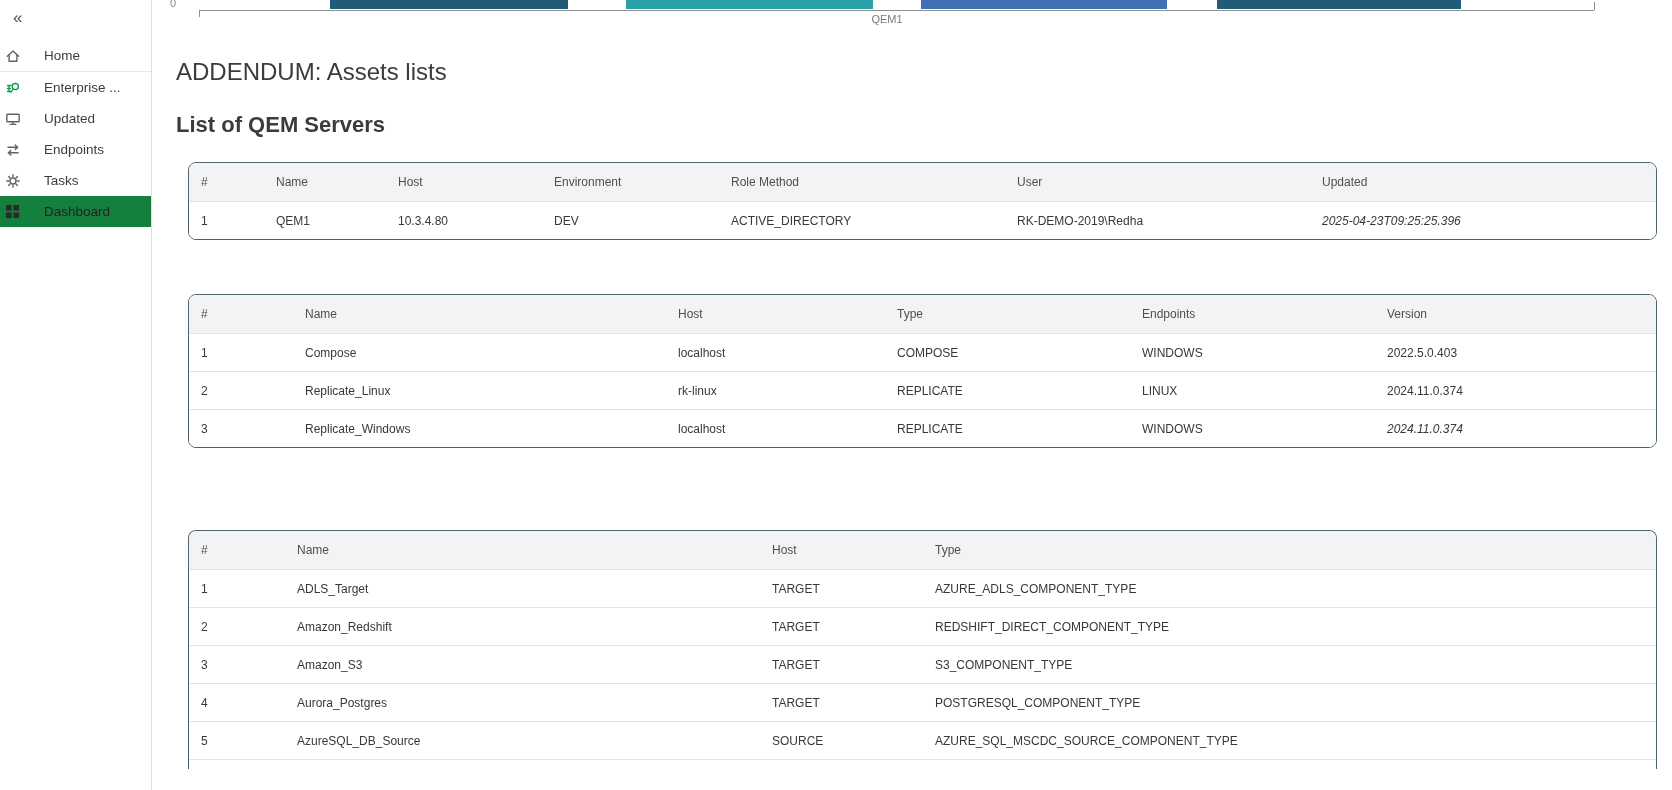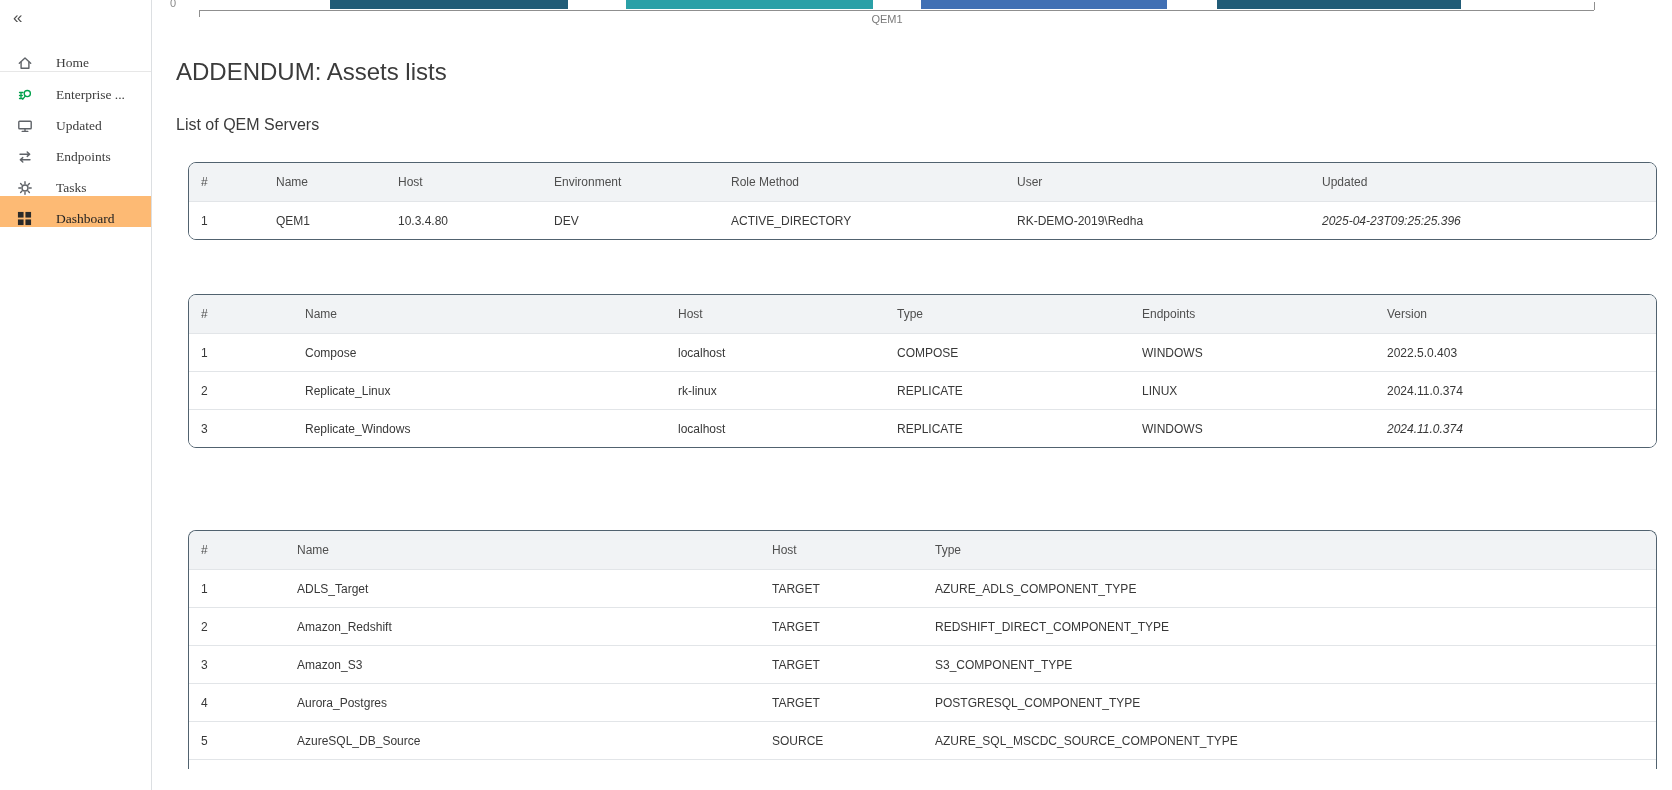--- a/index.html
+++ b/index.html
@@ -11,38 +11,38 @@
   
   .sidebar {
     position:absolute; left:0; top:0; width:152px; height:790px;
     background:#ffffff; border-right:1px solid #dcdfe2; z-index:5; box-sizing:border-box;
   }
   .collapse-btn {
     position:absolute; left:13px; top:8px; font-size:17px; color:#4f4f4f;
     cursor:pointer; user-select:none; line-height:20px;
   }
   .nav { position:absolute; top:40px; left:0; right:0; }
-  .nav-item { height:31px; display:flex; align-items:flex-end; padding-left:16px; cursor:pointer;font-family:Liberation Serif, serif; }
+  .nav-item { height:31px; display:flex; align-items:center; padding-left:4px; cursor:pointer; }
   .nav-item .ico { width:17px; height:17px; display:flex; align-items:center; justify-content:center; flex:0 0 17px; }
   .nav-item .lbl { margin-left:23px; font-size:13.5px; color:#3c3c3c; white-space:nowrap; }
-  .nav-item.active { background:#fdba74; }
+  .nav-item.active { background:#15803d; }
   .nav-item.active .lbl { color:#222; font-weight:500; }
   .nav-divider { height:1px; background:#e7e7e7; }
   
   .chart-strip { position:absolute; left:152px; top:0; width:1520px; height:30px; }
   .chart-strip .zero { position:absolute; left:18px; top:-3px; font-size:11px; color:#8a8a8a; }
   .chart-strip .axis { position:absolute; left:47px; top:10px; width:1395px; height:1px; background:#8f8f8f; }
   .chart-strip .tick-l { position:absolute; left:47px; top:10px; width:1px; height:7px; background:#8f8f8f; }
   .chart-strip .tick-r { position:absolute; left:1442px; top:2px; width:1px; height:8px; background:#8f8f8f; }
   .chart-strip .bar { position:absolute; top:0; height:9px; }
   .chart-strip .cat { position:absolute; left:680px; top:13px; width:110px; text-align:center; font-size:11px; color:#7b7b7b; }
   
   .page-title { position:absolute; left:176px; top:56px; margin:0; font-size:24px; font-weight:400; color:#3b3b3b; line-height:32px; }
   .sec { position:absolute; left:176px; width:1481px; }
-  .sec h2 { margin:0; font-size:16px; font-weight:400; color:#3b3b3b; line-height:26px; }
+  .sec h2 { margin:0; font-size:22px; font-weight:700; color:#3b3b3b; line-height:26px; }
   .sec table {
     margin:24px 0 0 12px; width:1469px; table-layout:fixed;
     border-collapse:separate; border-spacing:0;
     border:1.5px solid #51626f; border-radius:8px; background:#fff;
   }
   .sec th {
     height:38px; box-sizing:border-box; text-align:left; padding:0 4px 0 12px;
     font-size:12px; font-weight:500; color:#4f4f4f; background:#f1f3f5;
     overflow:hidden; white-space:nowrap;
   }

